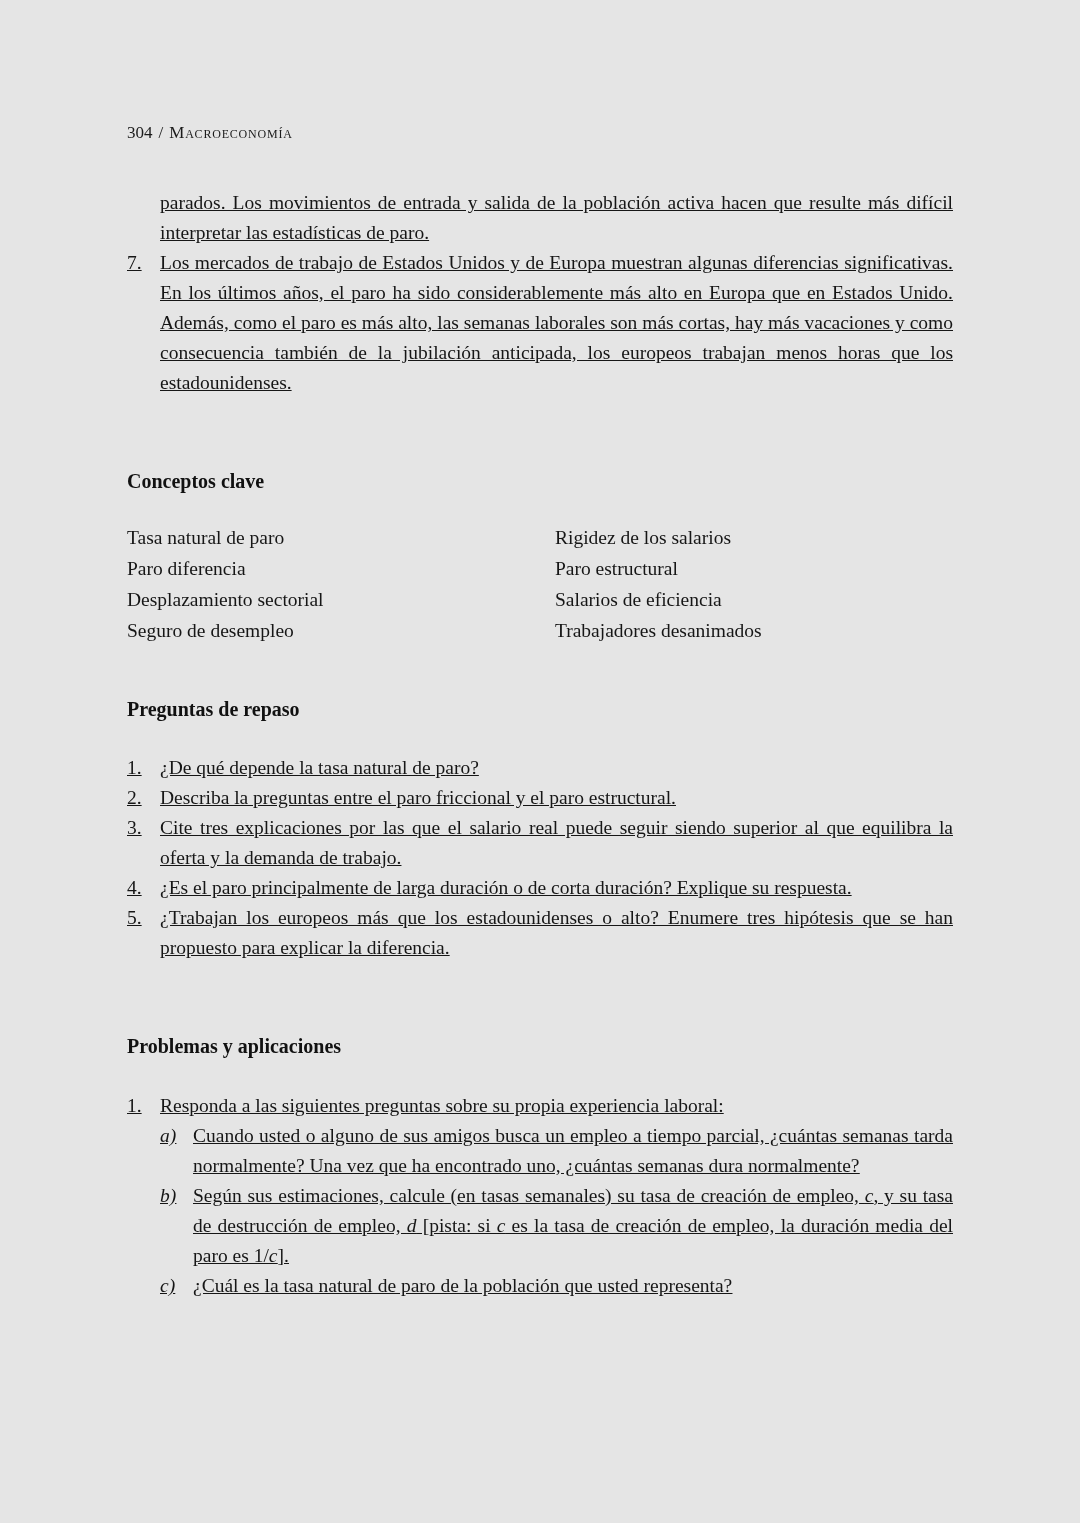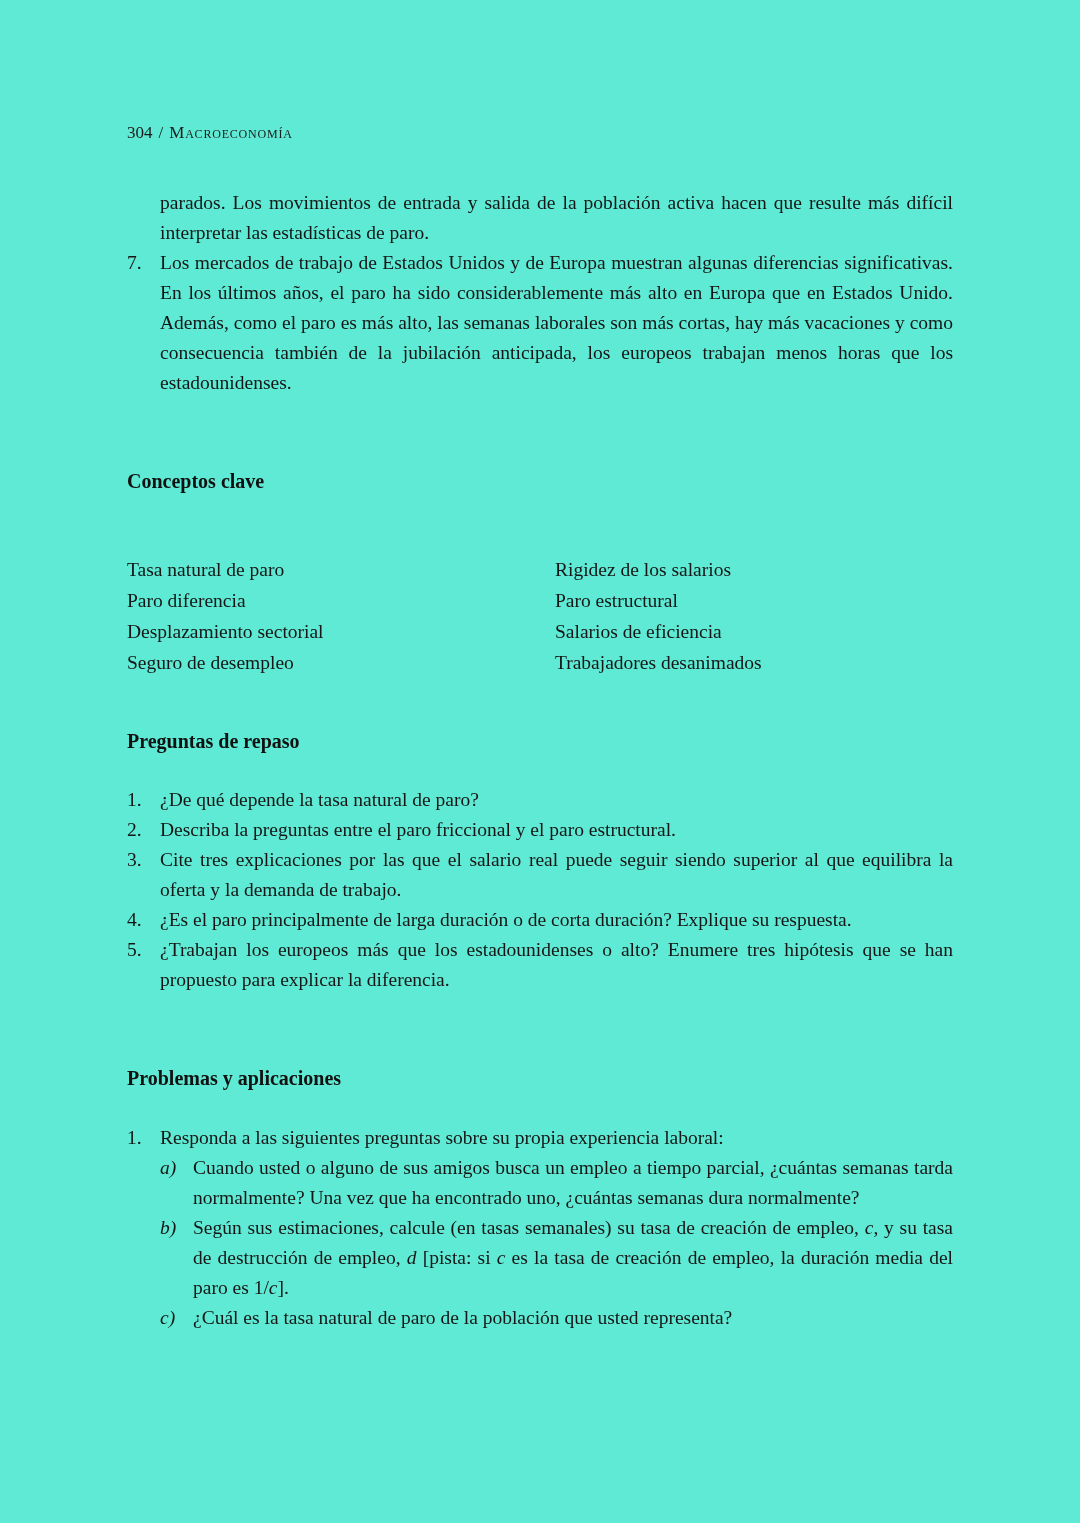--- a/index.html
+++ b/index.html
@@ -7,61 +7,61 @@
     padding: 0;
     background: #ffffff;
   }
   .page {
     position: relative;
     width: 1080px;
     height: 1523px;
     box-sizing: border-box;
     margin: 0 auto;
     padding: 122px 127px 0 127px;
-    background: #5eead4;
+    background: #e5e5e5;
     font-family: "Liberation Serif", "DejaVu Serif", serif;
     color: #161616;
     overflow: hidden;
   }
   .running-head {
     font-size: 17px;
     line-height: 22px;
     color: #1b1b1b;
   }
   .running-head .sep { margin: 0 6px; }
   .sc {
     font-variant: small-caps;
     letter-spacing: 0.8px;
   }
   .body-text {
     font-size: 19.5px;
     line-height: 30px;
   }
   .summary { margin-top: 44px; }
-  .li { display: flex; }
+  .li { display: flex; text-decoration: underline; }
   .li .marker {
     flex: 0 0 33px;
     width: 33px;
   }
   .li .text {
     flex: 1;
     text-align: justify;
   }
   .heading {
     font-size: 20px;
     line-height: 26px;
     font-weight: bold;
     margin: 0;
     color: #111;
   }
   .heading.concepts-h { margin-top: 70px; }
   .heading.review-h   { margin-top: 50px; }
   .heading.problems-h { margin-top: 70px; }
   .concepts {
-    margin-top: 60px;
+    margin-top: 28px;
     display: grid;
     grid-template-columns: 428px 1fr;
     font-size: 19.5px;
     line-height: 31px;
   }
   .concepts ul {
     list-style: none;
     margin: 0;
     padding: 0;
   }

